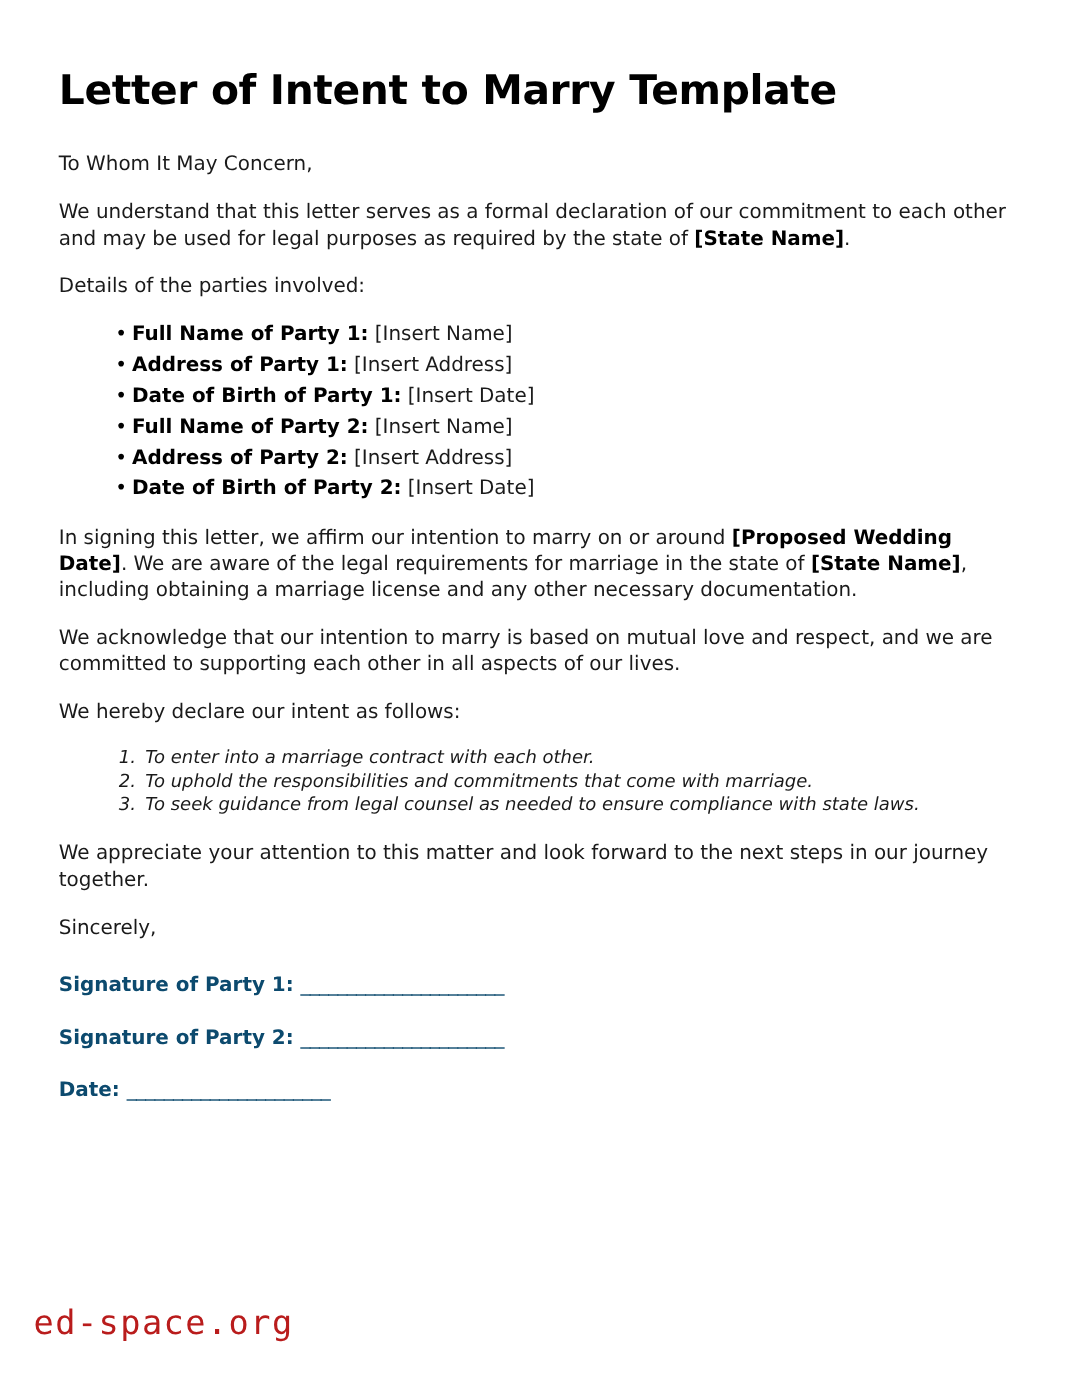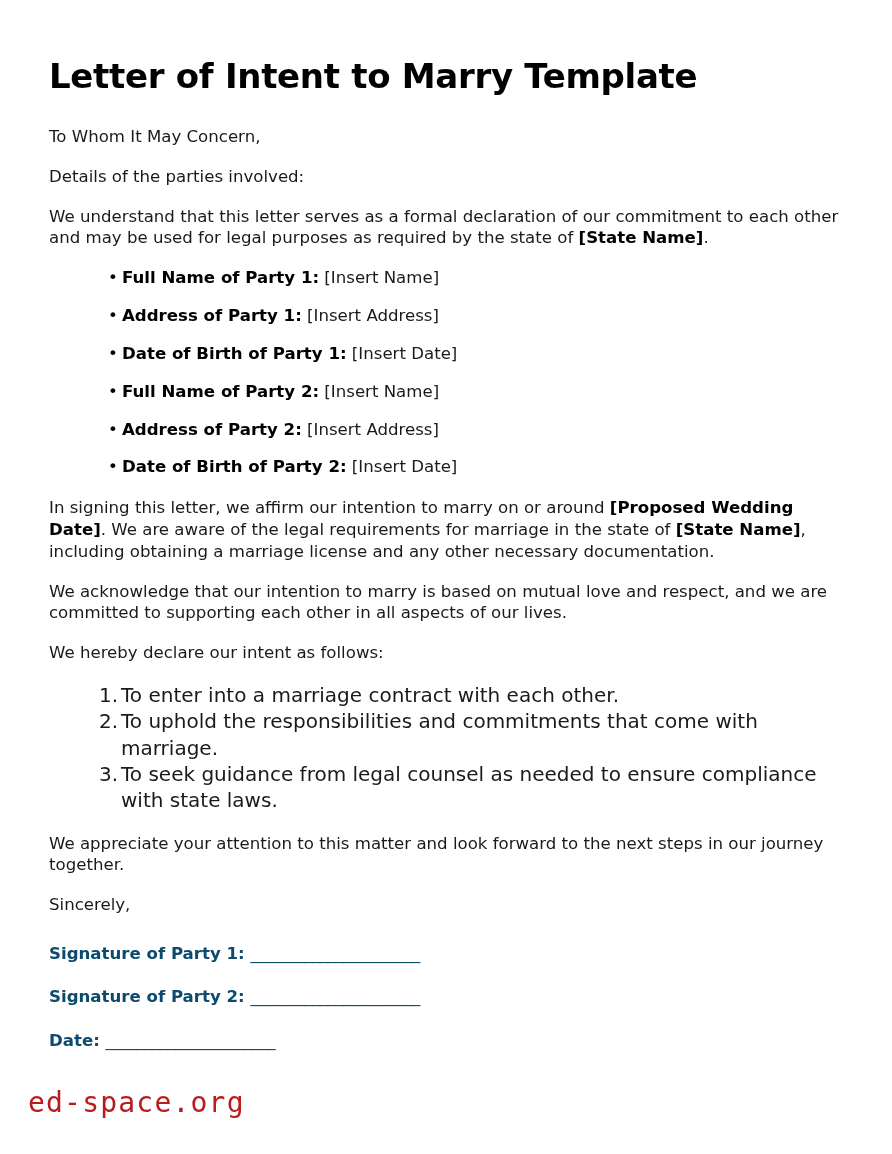--- a/index.html
+++ b/index.html
@@ -48,45 +48,46 @@
     color: #000000;
   }
   ul.party-list {
     margin: 0 0 19px 0;
     padding: 0 0 0 43px;
     list-style: none;
   }
   ul.party-list li {
     font-size: 16.6px;
     line-height: 1.32;
-    margin: 16px;
+    margin: 4px;
     position: relative;
     padding-left: 14px;
   }
   ul.party-list li:before {
     content: "\2022";
     position: absolute;
     left: 0;
     top: 0;
     font-size: 16.6px;
     line-height: 1.32;
     color: #000000;
   }
   ol.intent-list {
     margin: 0 0 19px 0;
     padding: 0 0 0 50px;
     list-style: none;
     counter-reset: intent;
   }
   ol.intent-list li {
-    font-size: 20px;
+    font-size: 15px;
     line-height: 1.32;
     position: relative;
     padding-left: 22px;
     counter-increment: intent;
+    font-style: italic;
   }
   ol.intent-list li:before {
     content: counter(intent) ".";
     position: absolute;
     left: 0;
     top: 0;
   }
   .sig-block {
     margin-top: 27px;
   }
@@ -120,23 +121,23 @@
 <body>
 
 <div class="page">
   <div class="content">
 
     <h1 class="doc-title">Letter of Intent to Marry Template</h1>
 
     <p class="para"><span>To Whom It May Concern,</span></p>
 
 
+    <p class="para"><span>We understand that this letter serves as a formal declaration of our commitment to each other and may be used for legal purposes as required by the state of </span><b>[State Name]</b><span>.</span></p>
+
     <p class="para"><span>Details of the parties involved:</span></p>
-
-    <p class="para"><span>We understand that this letter serves as a formal declaration of our commitment to each other and may be used for legal purposes as required by the state of </span><b>[State Name]</b><span>.</span></p>
 
     <ul class="party-list">
       <li><b>Full Name of Party 1:</b><span> [Insert Name]</span></li>
       <li><b>Address of Party 1:</b><span> [Insert Address]</span></li>
       <li><b>Date of Birth of Party 1:</b><span> [Insert Date]</span></li>
       <li><b>Full Name of Party 2:</b><span> [Insert Name]</span></li>
       <li><b>Address of Party 2:</b><span> [Insert Address]</span></li>
       <li><b>Date of Birth of Party 2:</b><span> [Insert Date]</span></li>
     </ul>
 

